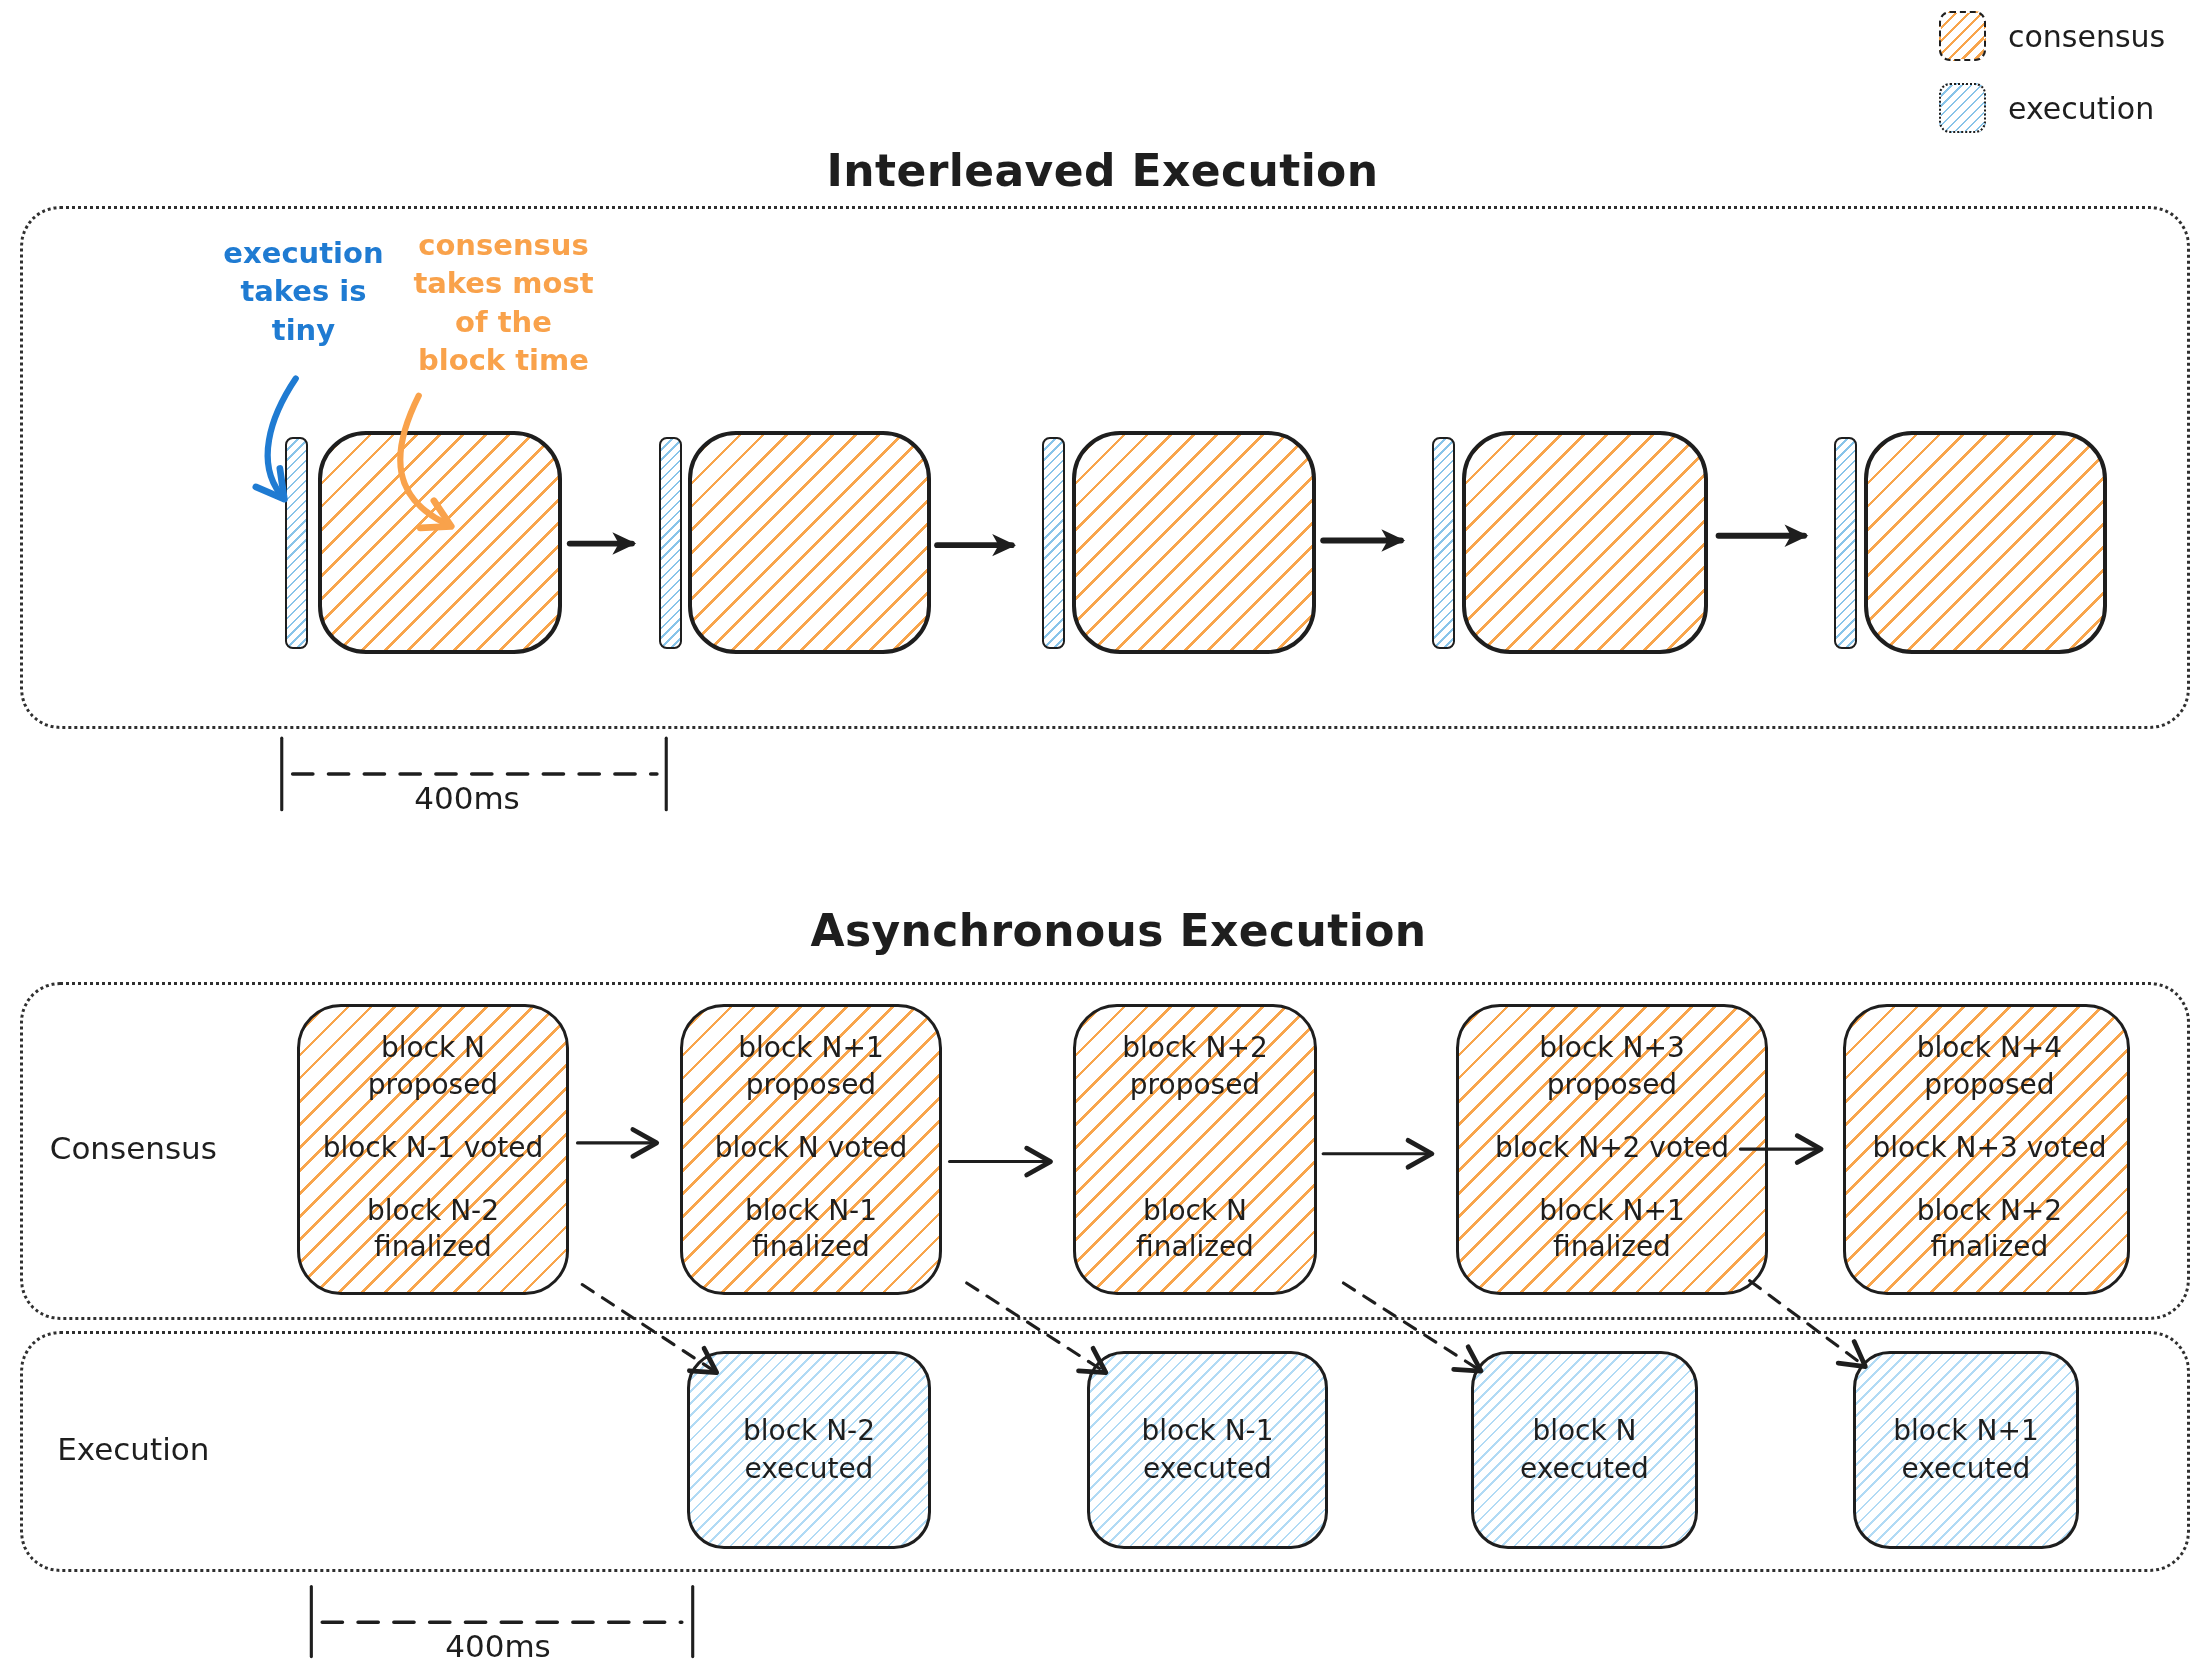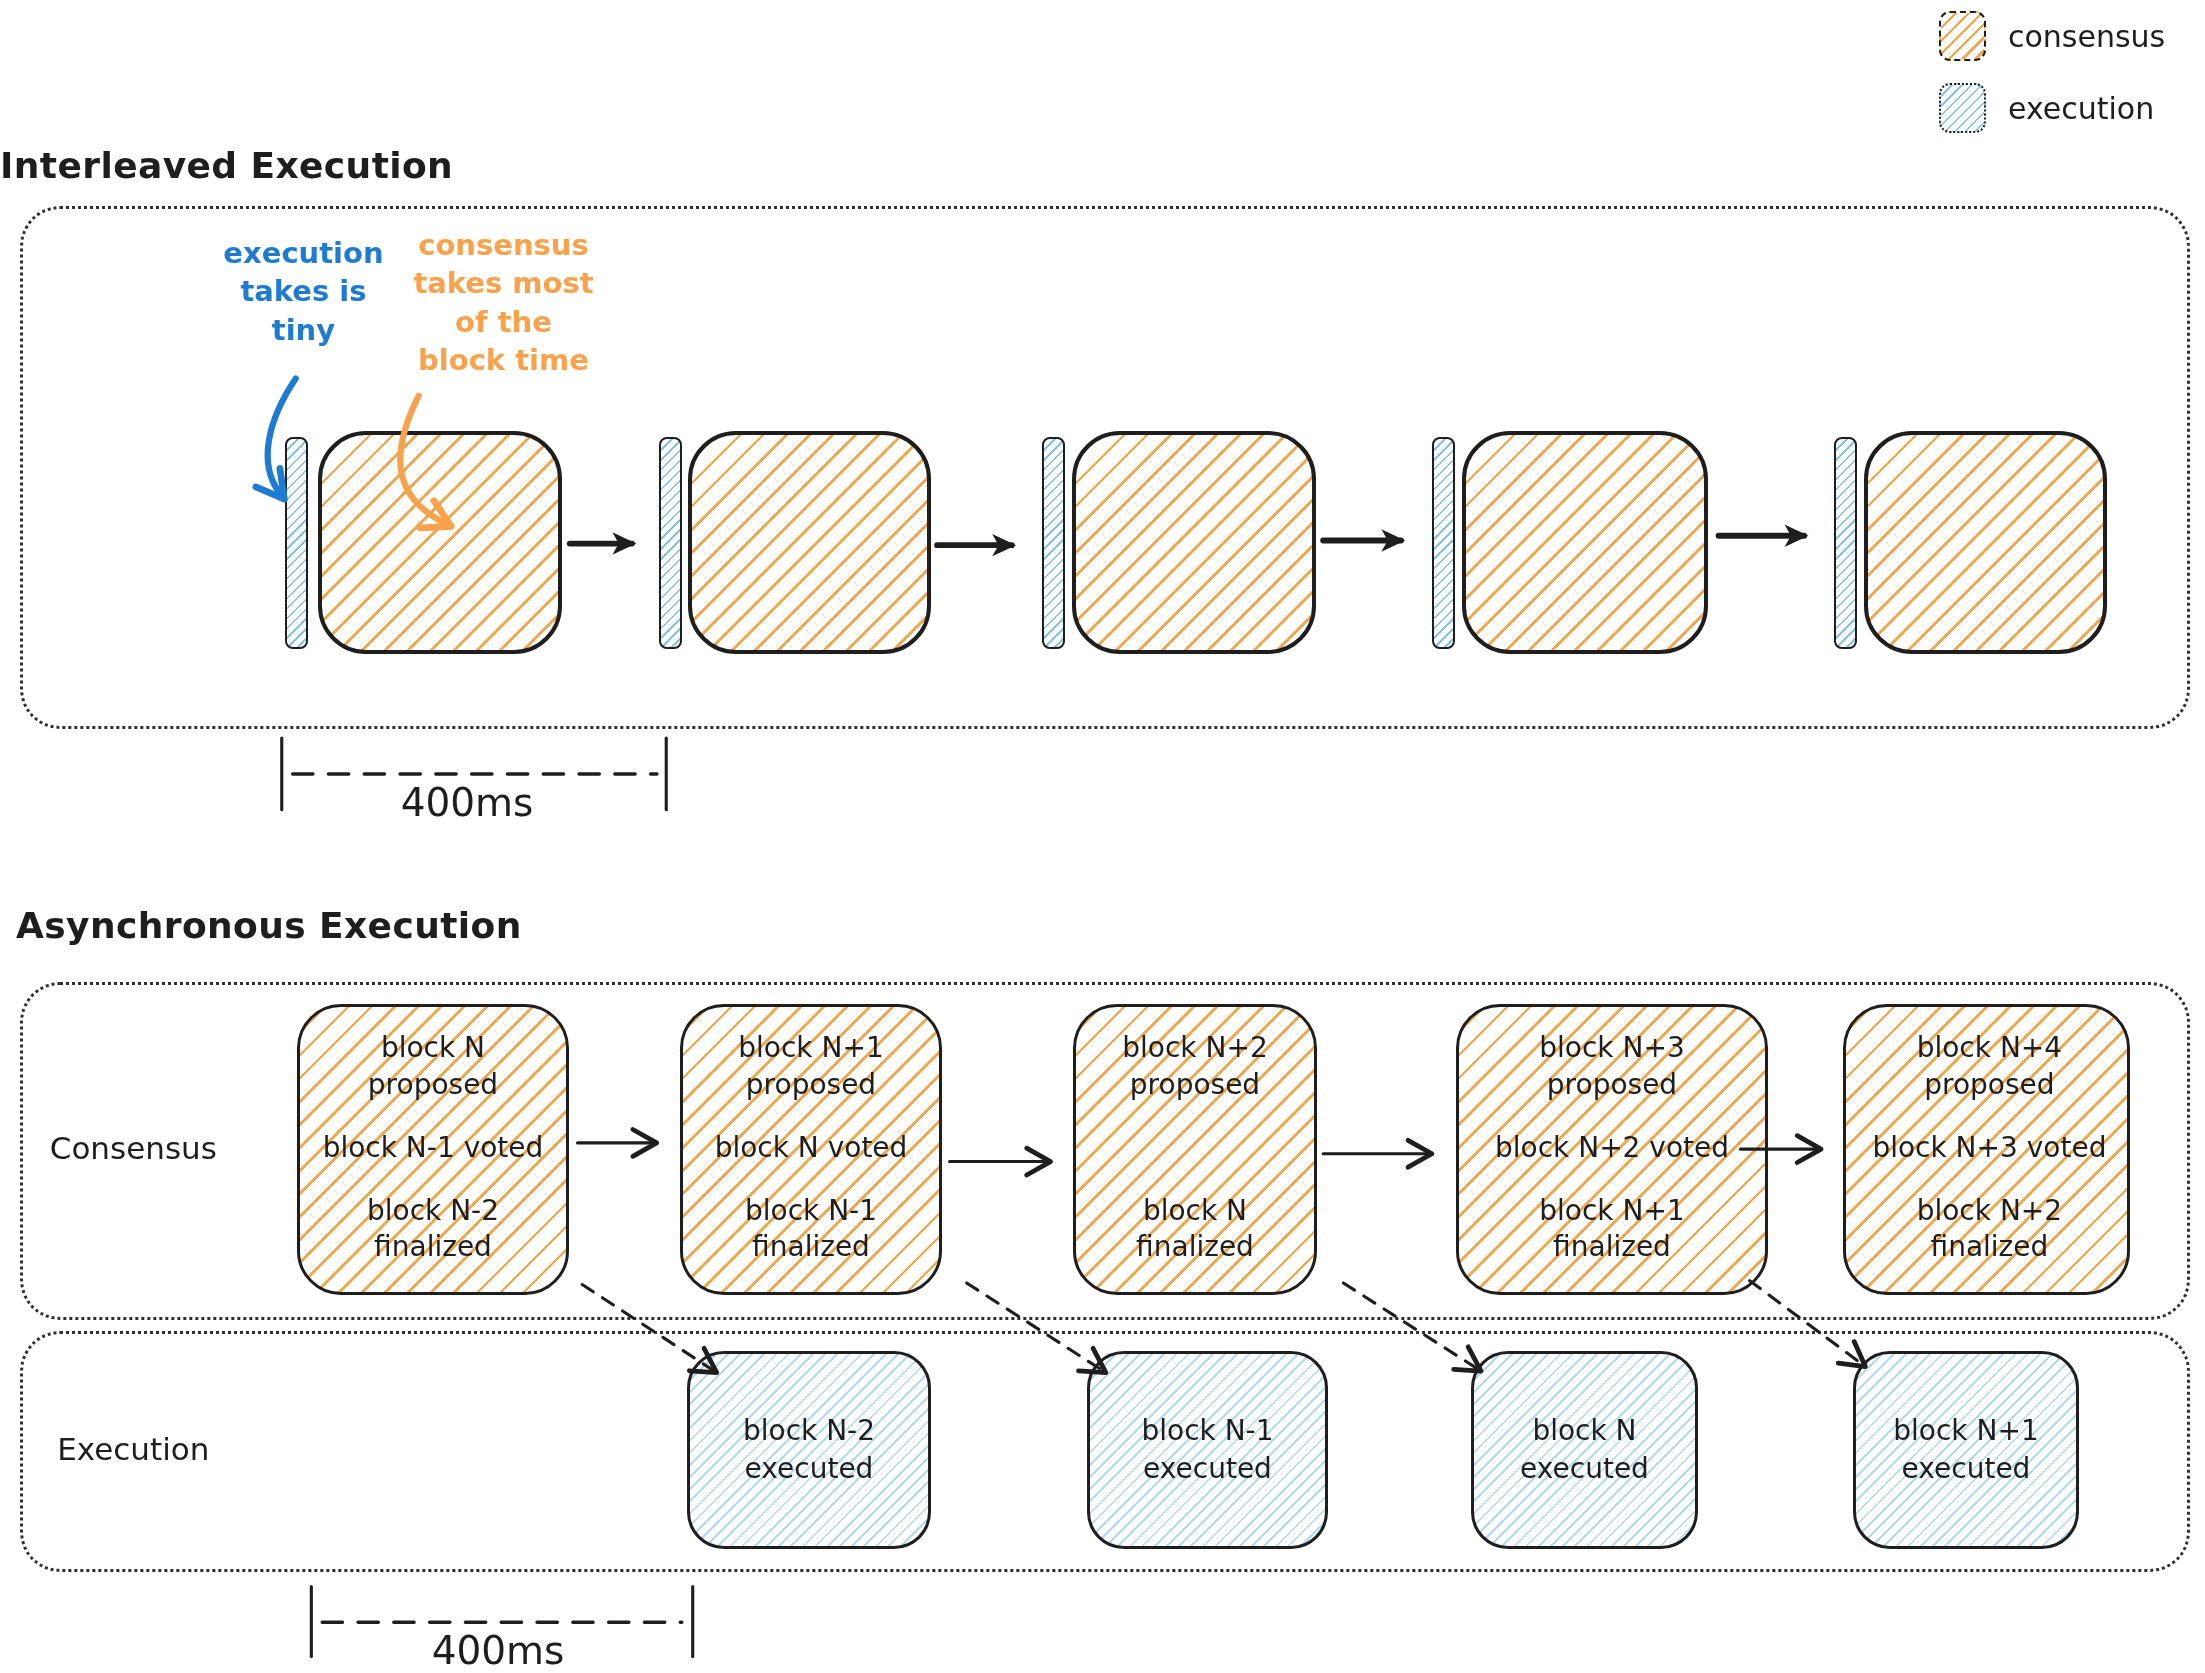--- a/index.html
+++ b/index.html
@@ -23,42 +23,42 @@
   .hatch-blue{
     background:repeating-linear-gradient(135deg, rgba(125,194,238,0.6) 0px, rgba(125,194,238,0.6) 1.9px, transparent 1.9px, transparent 8.6px);
   }
   .big-block{
     border:4.7px solid #1e1e1e;border-radius:48px;box-sizing:border-box;
   }
   .exec-slice{
     border:2.3px solid #1e1e1e;border-radius:7.8px;box-sizing:border-box;
   }
   .diagram-title{
-    font-size:36px;font-weight:bold;text-align:left;letter-spacing:0.4px;
+    font-size:44px;font-weight:bold;text-align:center;letter-spacing:0.4px;
   }
   .lane-label{
     font-size:31px;text-align:center;
   }
   .cons-box{
     border:3.9px solid #1e1e1e;border-radius:44px;box-sizing:border-box;
     display:flex;flex-direction:column;justify-content:space-between;align-items:center;
     text-align:center;padding:23.4px 6.2px 26.5px 6.2px;font-size:28px;line-height:1.3;
   }
   .exec-box{
     border:3.1px solid #1e1e1e;border-radius:37px;box-sizing:border-box;
     display:flex;flex-direction:column;justify-content:center;align-items:center;
     text-align:center;font-size:28px;line-height:1.35;
   }
   .note{
     text-align:center;font-size:29px;line-height:1.32;font-weight:bold;
   }
   .note-blue{color:#1f7bd2;}
   .note-orange{color:#f9a24b;}
   .measure-label{
-    font-size:39px;text-align:center;
+    font-size:31px;text-align:center;
   }
   .legend-swatch{
     border:2.7px dashed #1e1e1e;border-radius:11px;box-sizing:border-box;
   }
   .legend-label{font-size:30px;}
 </style>
 </head>
 <body>
 
 <div class="abs" style="left:1930px;top:4.7px;width:265px;height:140px;">

